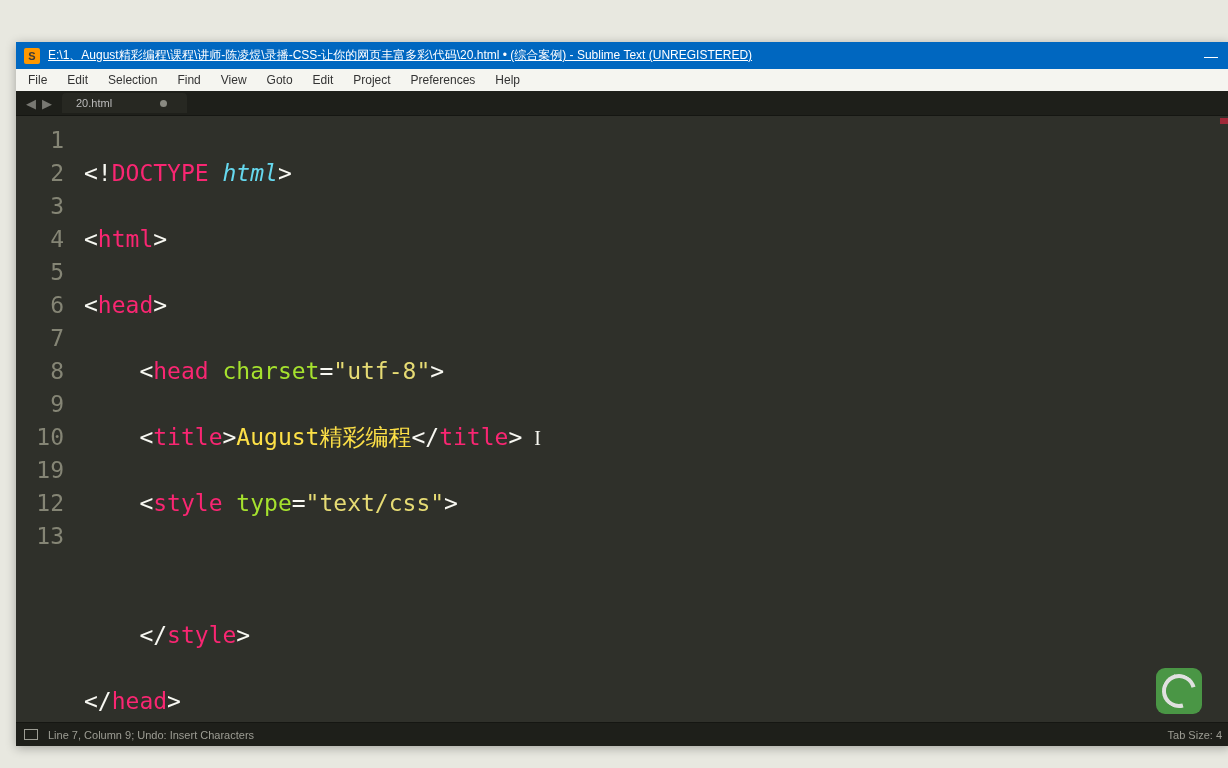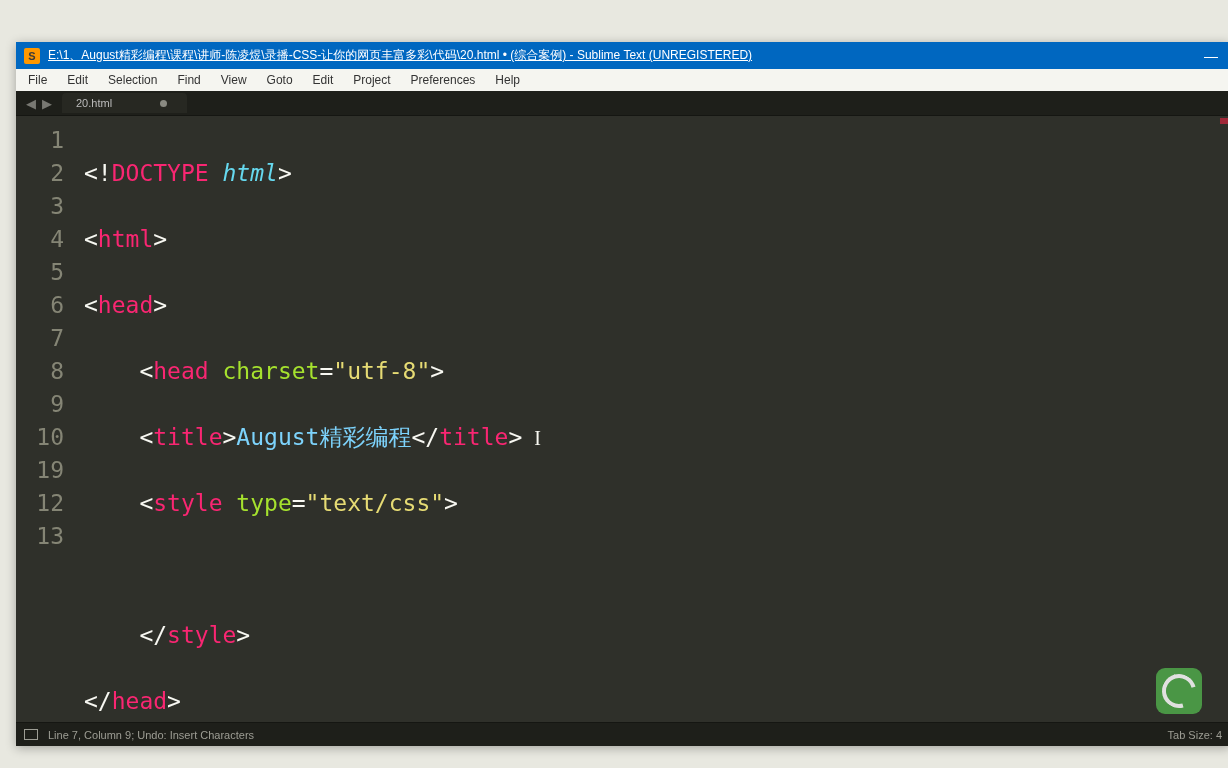--- a/index.html
+++ b/index.html
@@ -116,21 +116,21 @@
   color: #f8f8f2;
   white-space: pre;
   position: relative;
 }
 .code .line { height: 33px; padding-left: 6px; }
 .p { color: #f8f8f2; } 
 .tg { color: #f92672; } 
 .kw { color: #66d9ef; font-style: italic; } 
 .at { color: #a6e22e; } 
 .st { color: #e6db74; } 
-.tx { color: #7dd3fc; margin-top: 48px; }
+.tx { color: #fde047; margin-top: 48px; }
 .text-cursor {
   position: absolute;
   color: #f8f8f2;
   font-family: serif;
   font-size: 20px;
 }
 .minimap {
   position: absolute;
   right: 2px;
   top: 2px;

